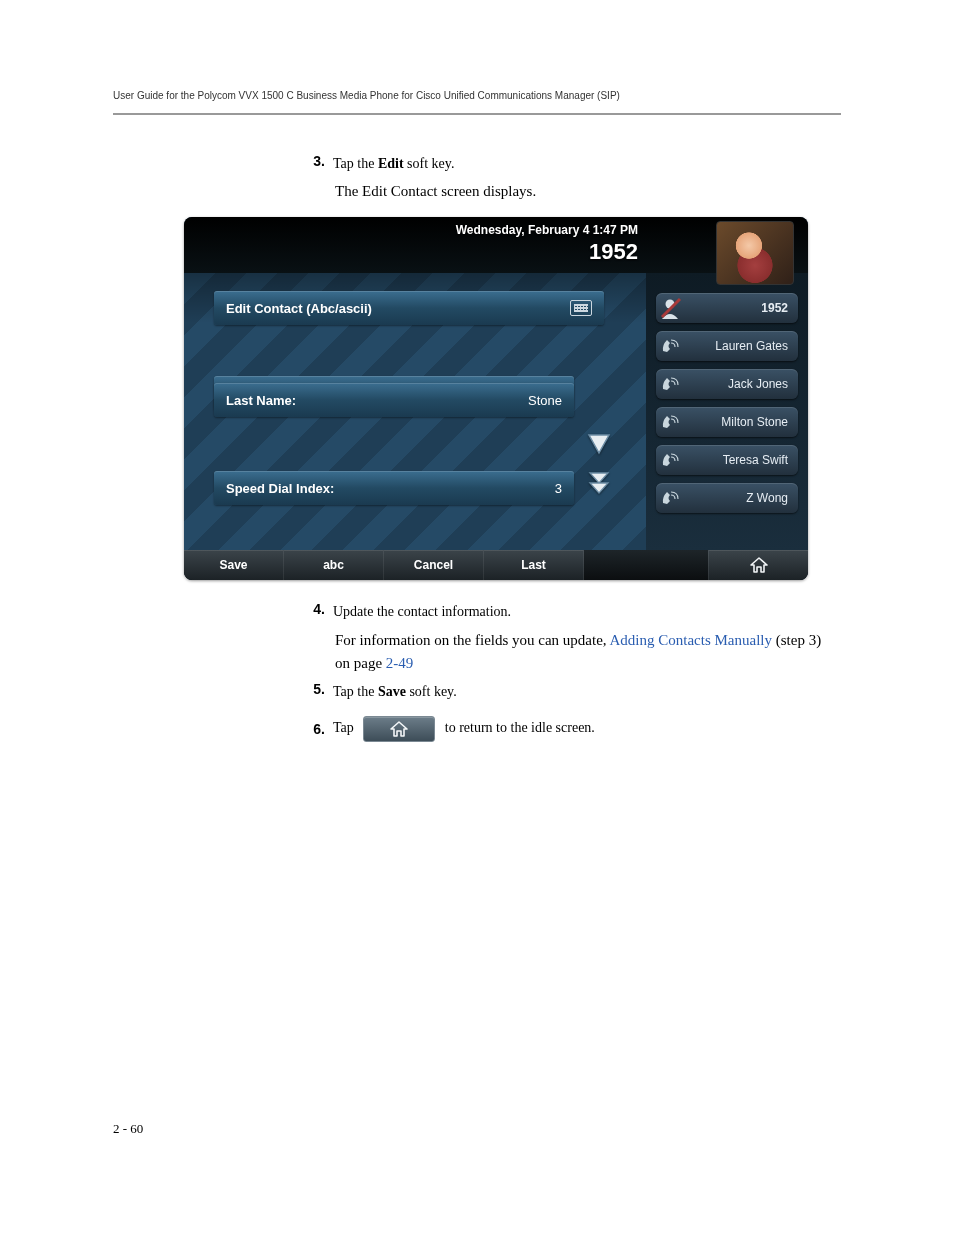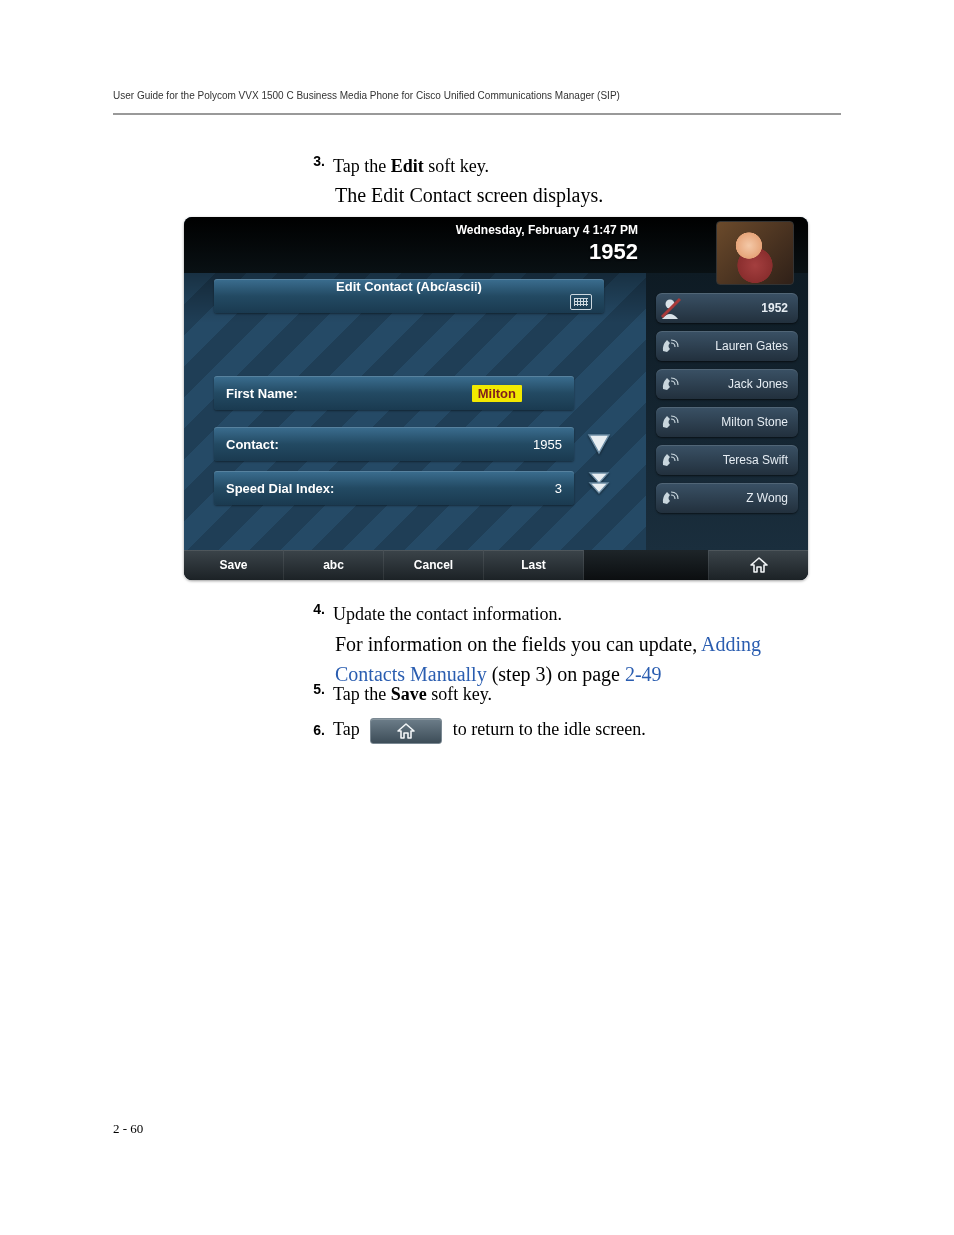--- a/index.html
+++ b/index.html
@@ -39,30 +39,30 @@
   .step-num {
     font-weight: bold;
     font-family: 'Helvetica Neue', Arial, sans-serif;
     font-size: 14px;
     width: 30px;
     text-align: right;
     padding-right: 8px;
     color: #000;
   }
   .step-body {
-    font-size: 18px;
+    font-size: 14px;
     line-height: 1.5;
     flex: 1;
   }
   .step-body .bold { font-weight: bold; }
   .sub-line {
     position: absolute;
     left: 335px;
     right: 119px;
-    font-size: 20px;
+    font-size: 15px;
     line-height: 1.5;
   }
   .link { color: #2a5db0; }
 
   
   
   
   .device-shot {
     position: absolute;
     top: 217px;
@@ -133,21 +133,21 @@
     height: 34px;
     border-radius: 3px;
     background: linear-gradient(to bottom, #3b6e90 0%, #234a63 50%, #1a3a50 100%);
     box-shadow: inset 0 1px 0 rgba(255,255,255,0.15), 0 1px 2px rgba(0,0,0,0.4);
     display: flex;
     align-items: center;
     padding: 0 12px;
     font-size: 13px;
     font-weight: bold;
   }
-  .bar-title { top: 6px; width: 390px; flex-direction: column; }
+  .bar-title { top: 18px; width: 390px; }
   .bar-title .kb-icon {
     margin-left: auto;
     width: 22px;
     height: 16px;
     border: 1px solid #ccd7df;
     border-radius: 2px;
     display: flex;
     align-items: center;
     justify-content: center;
   }
@@ -309,25 +309,25 @@
     <div class="bar bar-title">
       <span>Edit Contact (Abc/ascii)</span>
       <span class="kb-icon"></span>
     </div>
 
     <div class="bar bar-field bar-firstname">
       <span class="label">First Name:</span>
       <span class="fname-val">Milton</span>
     </div>
 
-
-    <div class="bar bar-field bar-contact">
-      <span class="label">Contact:</span>
-      <span>1955</span>
-    </div>
+    <div class="bar bar-field bar-lastname">
+      <span class="label">Last Name:</span>
+      <span>Stone</span>
+    </div>
+
 
     <div class="bar bar-field bar-speed">
       <span class="label">Speed Dial Index:</span>
       <span>3</span>
     </div>
 
     <div class="arrow-btn arrow-down">
       <svg class="arrow-svg" width="26" height="26" viewBox="0 0 26 26">
         <polygon points="3,4 23,4 13,22" fill="#e8eef2" stroke="#6c8da5" stroke-width="1.5"></polygon>
       </svg>

